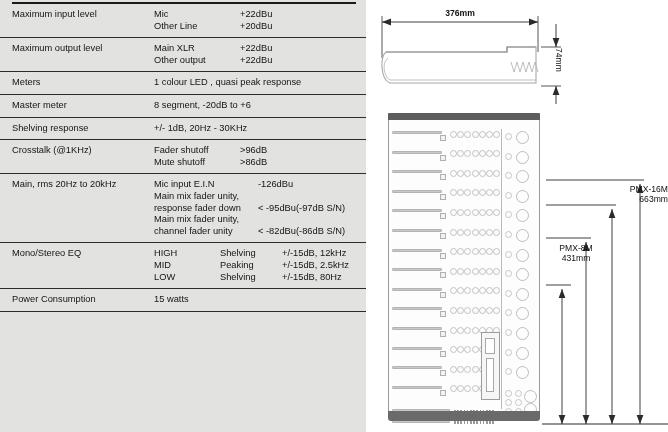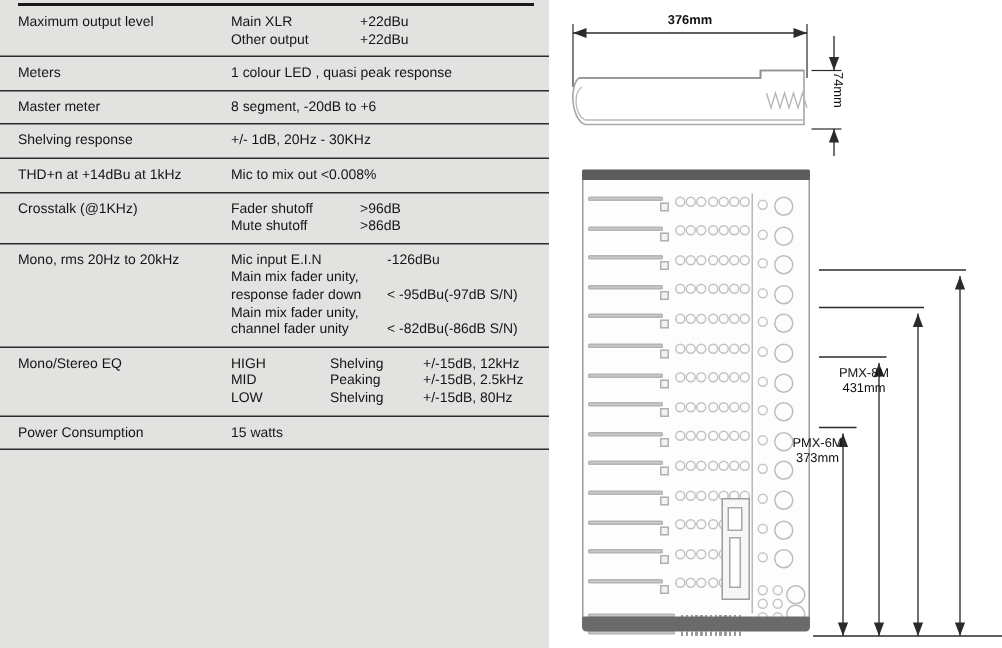--- a/index.html
+++ b/index.html
@@ -136,20 +136,33 @@
   }
 </style>
 </head>
 <body>
 
 <div id="spec-panel">
   <div id="title-rule"></div>
   <table class="spec-table">
     <tbody id="spec-body">
         <tr>
+          <td class="c-label">Maximum input level</td>
+          <td class="c-value">
+            <div class="vrow">
+              <span class="vk-wide">Mic</span>
+              <span class="vnum">+22dBu</span>
+            </div>
+            <div class="vrow">
+              <span class="vk-wide">Other Line</span>
+              <span class="vnum">+20dBu</span>
+            </div>
+          </td>
+        </tr>
+        <tr>
           <td class="c-label">Maximum output level</td>
           <td class="c-value">
             <div class="vrow">
               <span class="vk-wide">Main XLR</span>
               <span class="vnum">+22dBu</span>
             </div>
             <div class="vrow">
               <span class="vk-wide">Other output</span>
               <span class="vnum">+22dBu</span>
             </div>
@@ -167,40 +180,34 @@
             <div class="vfull">8 segment,  -20dB to +6</div>
           </td>
         </tr>
         <tr>
           <td class="c-label">Shelving response</td>
           <td class="c-value">
             <div class="vfull">+/- 1dB, 20Hz - 30KHz</div>
           </td>
         </tr>
         <tr>
-          <td class="c-label">THD+n at +14dBu at 1kHz</td>
-          <td class="c-value">
-            <div class="vfull">Mic to mix out  &lt;0.008%</div>
-          </td>
-        </tr>
-        <tr>
           <td class="c-label">Crosstalk (@1KHz)</td>
           <td class="c-value">
             <div class="vrow">
               <span class="vk-wide">Fader shutoff</span>
               <span class="vnum">&gt;96dB</span>
             </div>
             <div class="vrow">
               <span class="vk-wide">Mute shutoff</span>
               <span class="vnum">&gt;86dB</span>
             </div>
           </td>
         </tr>
         <tr>
-          <td class="c-label">Mono, rms 20Hz to 20kHz</td>
+          <td class="c-label">Main, rms 20Hz to 20kHz</td>
           <td class="c-value">
             <div class="noise-line">
               <span class="noise-l">Mic input E.I.N</span>
               <span class="noise-r">-126dBu</span>
             </div>
             <div class="noise-line">
               <span class="noise-l">Main mix fader unity,</span>
               <span class="noise-r"></span>
             </div>
             <div class="noise-line">
@@ -475,22 +482,22 @@
     <polygon points="246,209 242.6,218 249.4,218" fill="#2b2b2b"></polygon>
     <polygon points="246,424 242.6,415 249.4,415" fill="#2b2b2b"></polygon>
 
     <line x1="274" y1="184" x2="274" y2="424" stroke="#2b2b2b" stroke-width="0.9"></line>
     <polygon points="274,184 270.6,193 277.4,193" fill="#2b2b2b"></polygon>
     <polygon points="274,424 270.6,415 277.4,415" fill="#2b2b2b"></polygon>
 
     <line x1="176" y1="424" x2="302" y2="424" stroke="#2b2b2b" stroke-width="1"></line>
   </svg>
 
-  <div class="dimlabel" style="left:150px;top:290px;width:58px;">
-    <span>PMX-6M</span><br>
-    <span>373mm</span>
-  </div>
   <div class="dimlabel" style="left:181px;top:243px;width:58px;">
     <span>PMX-8M</span><br>
     <span>431mm</span>
   </div>
+  <div class="dimlabel ralign" style="left:212px;top:184px;width:90px;">
+    <span>PMX-16M</span><br>
+    <span>663mm</span>
+  </div>
 
 </div>
 
 </body></html>

